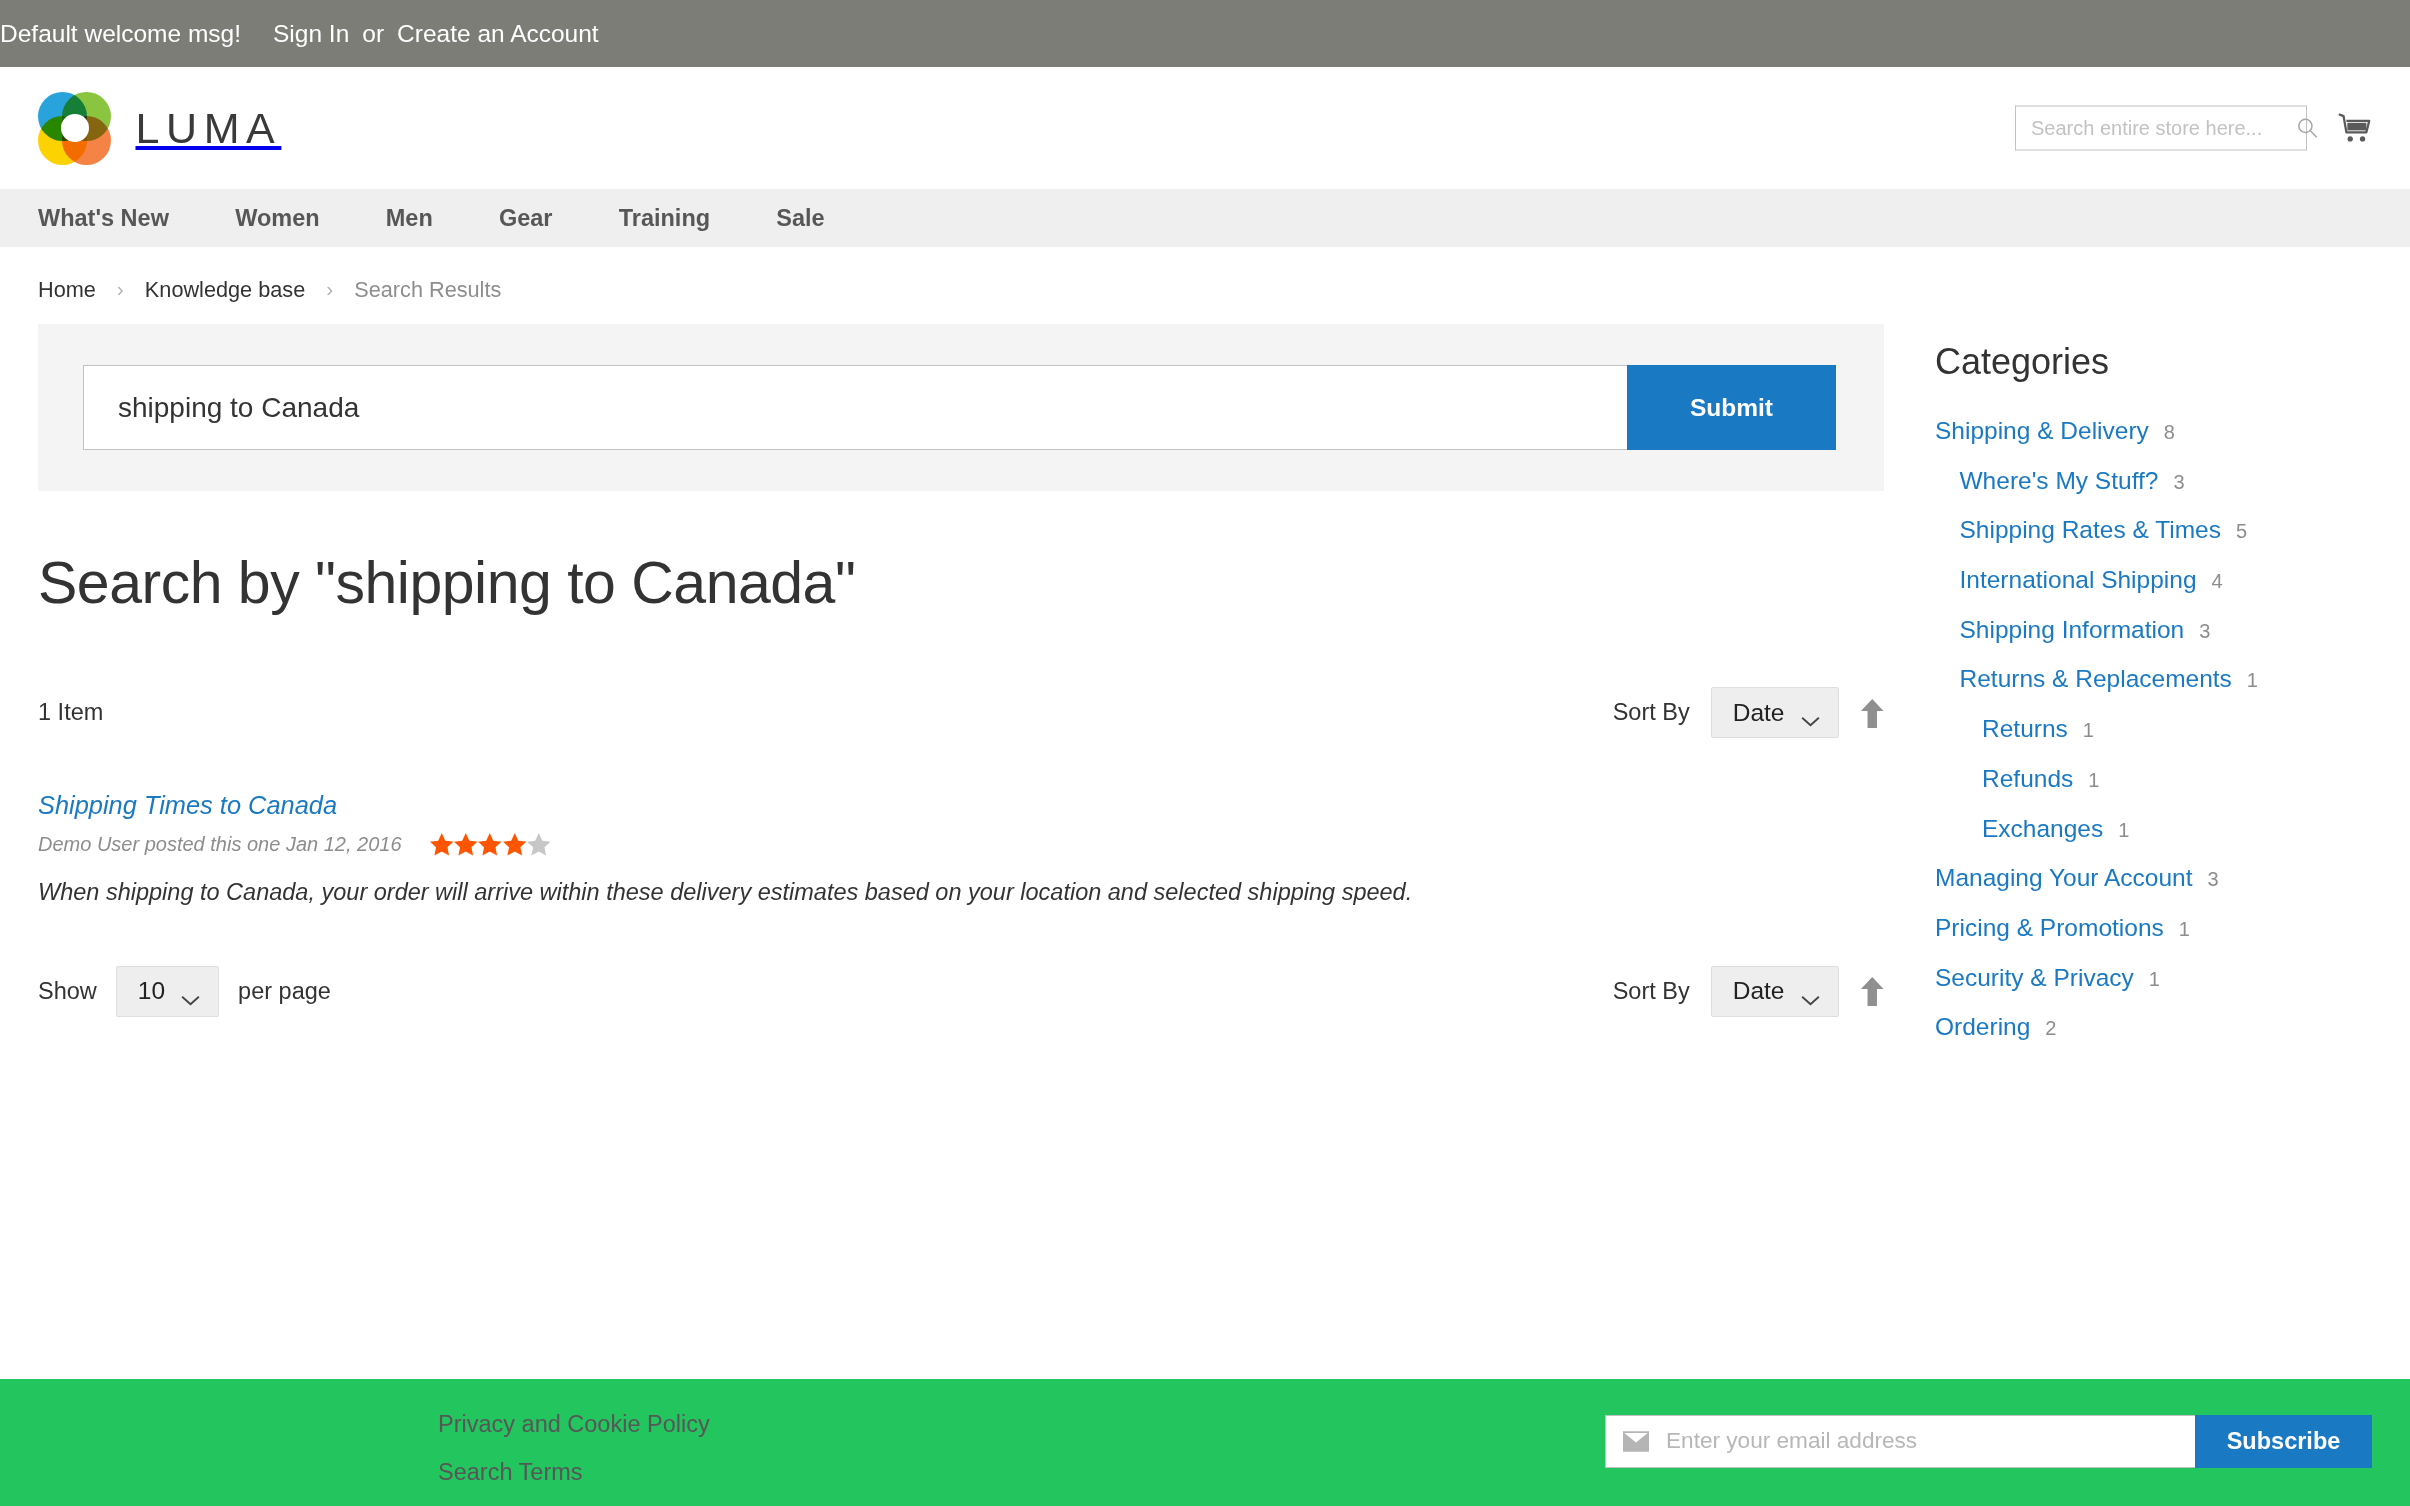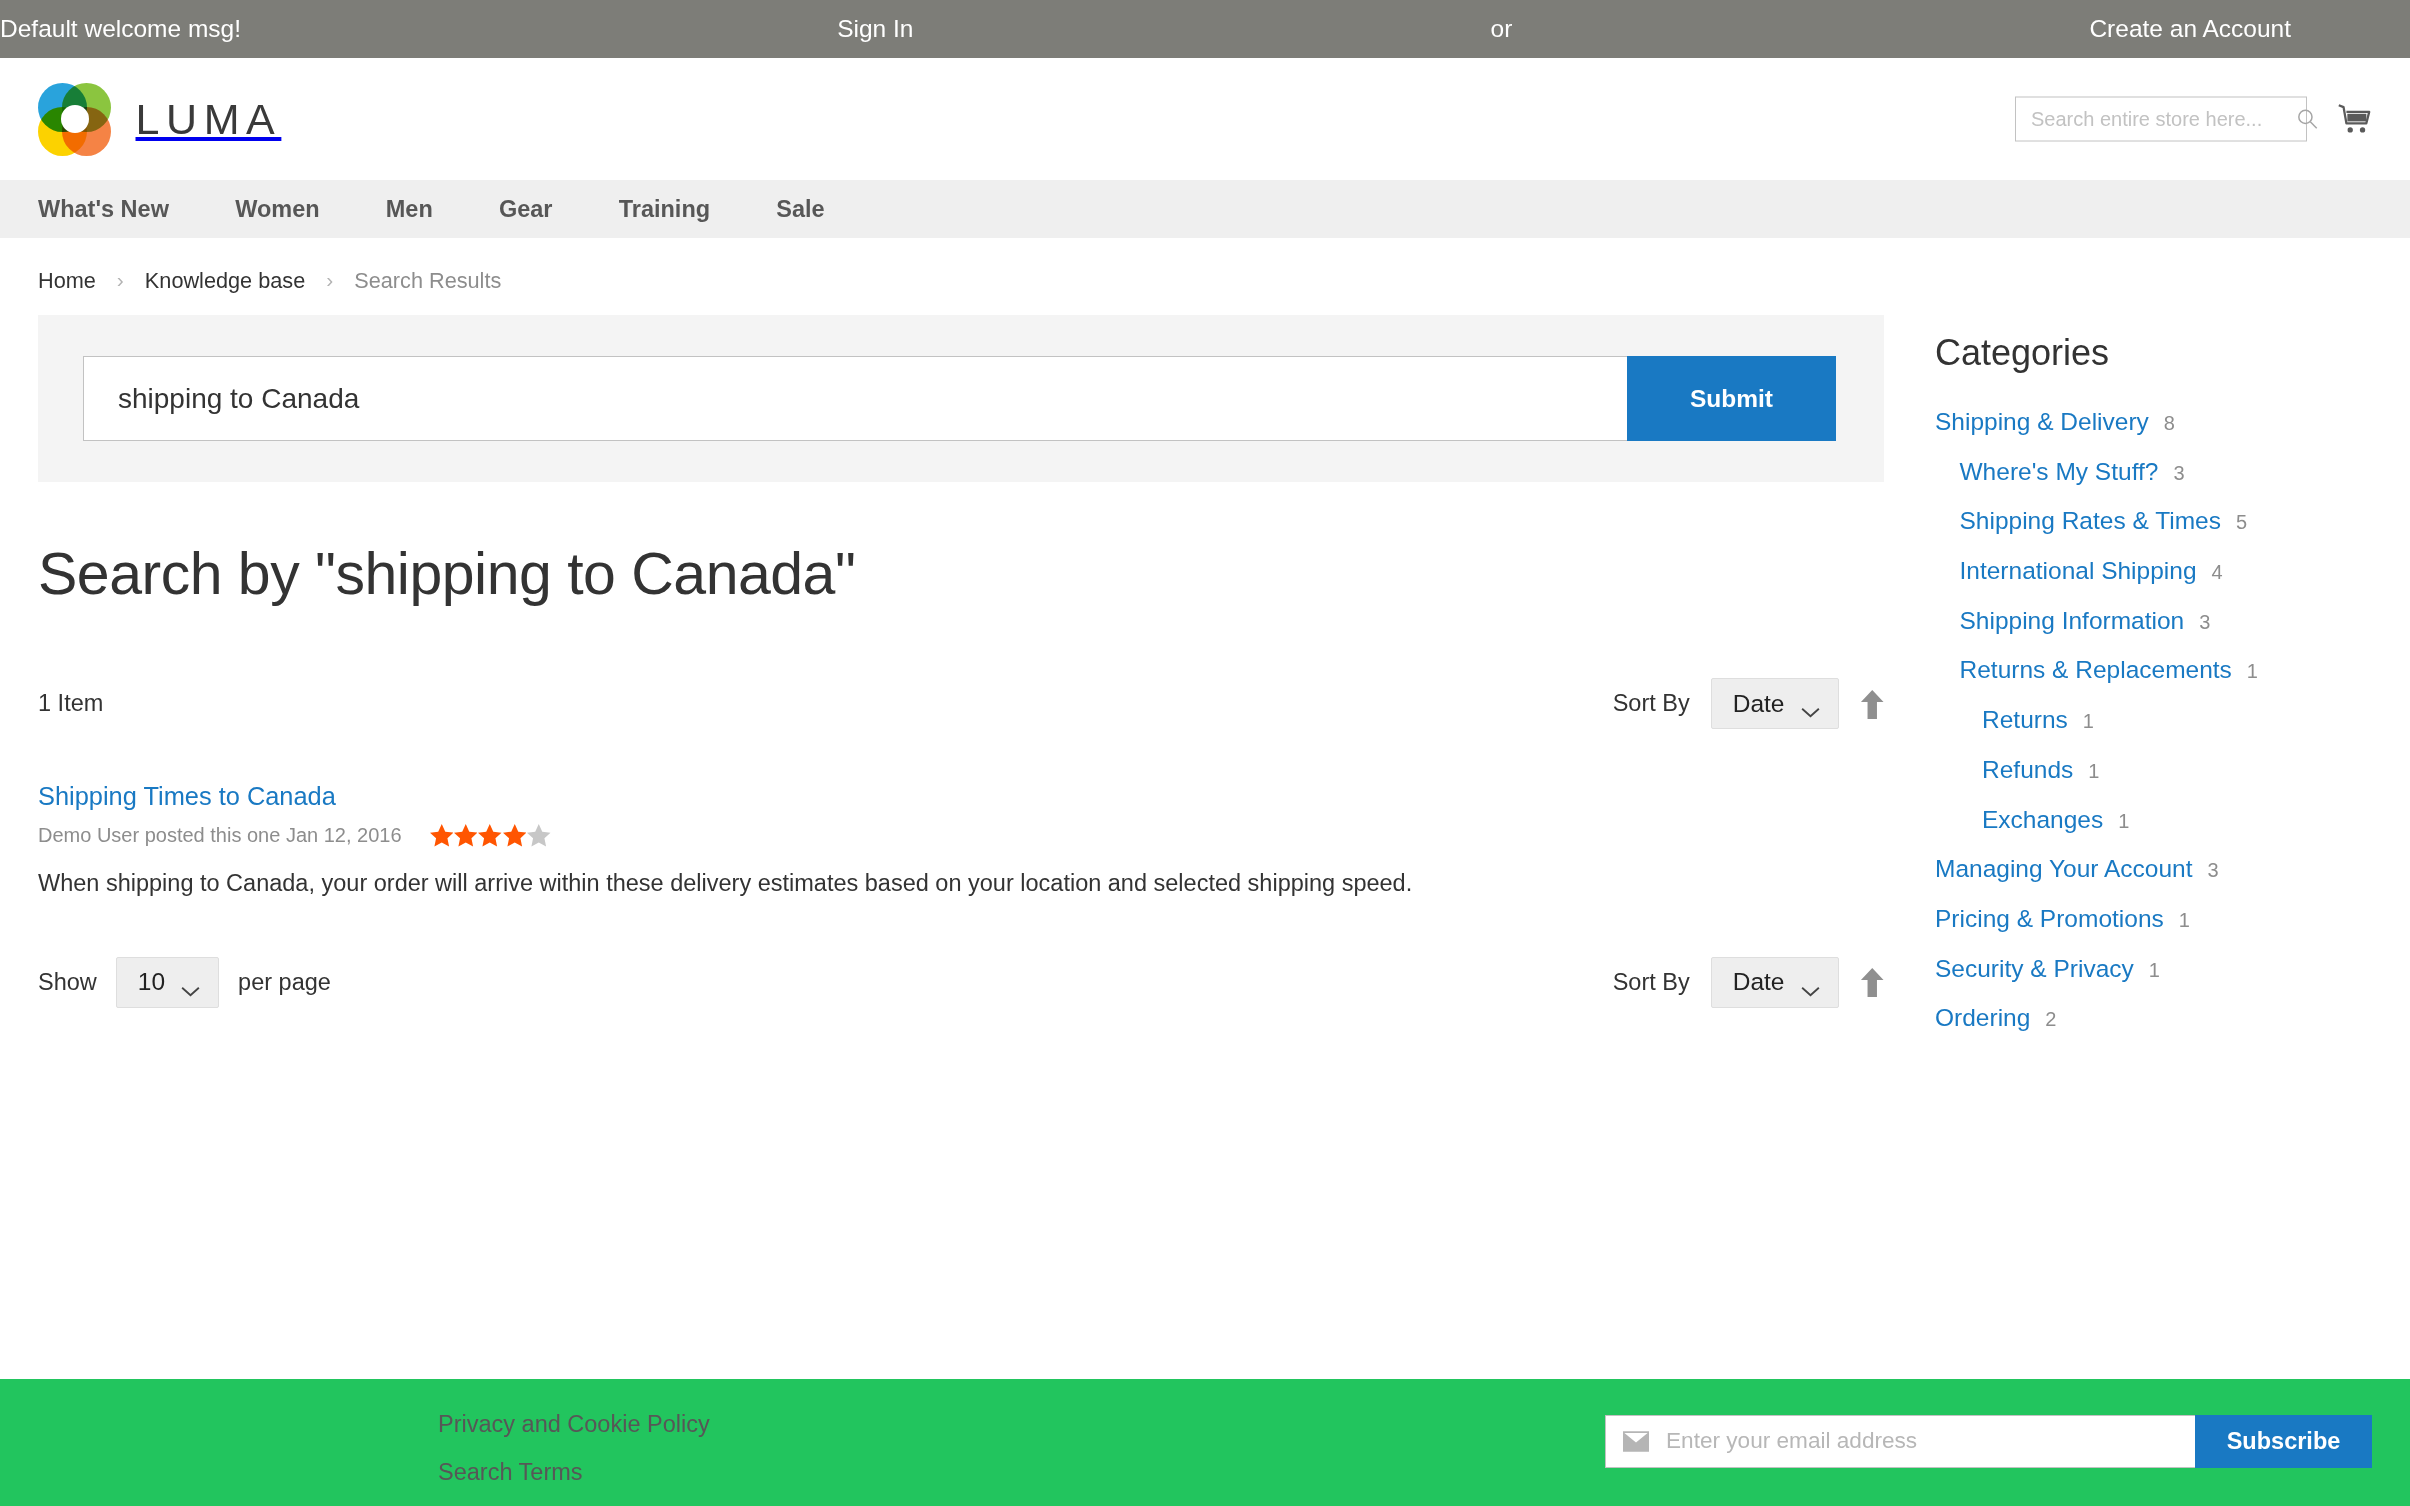--- a/index.html
+++ b/index.html
@@ -6,26 +6,26 @@
   html, body {
     width: 2411px; height: 1507px;
     background: #ffffff;
     font-family: "Liberation Sans", sans-serif;
     color: #333333;
     overflow: hidden;
   }
 
   
   .top-panel {
-    height: 58px;
+    height: 67px;
     background: #7d7d78;
     display: flex;
     align-items: center;
-    justify-content: space-between;
-    padding-right: 120px;
+    justify-content: flex-start;
+    padding-right: 48px;
     gap: 0;
   }
   .top-panel a, .top-panel span {
     color: #ffffff;
     font-size: 24.5px;
     text-decoration: none;
     white-space: nowrap;
   }
   .top-panel .welcome { margin-right: 32px; }
   .top-panel .or { margin: 0 13px; }
@@ -136,21 +136,21 @@
   .sorter-label { font-size: 23.5px; color: #333333; }
   .select-box {
     background: #eeeeee; border: 0.9px solid #dedede; border-radius: 2px;
     height: 51px; display: flex; align-items: center; gap: 15px;
     padding: 0 17px 0 21px; font-size: 24.5px; color: #222222; cursor: pointer;
   }
   .chev { width: 21px; height: 13px; flex: none; }
   .sort-arrow { width: 24.5px; height: 32px; }
 
   
-  .result { margin-top: 53px; }
+  .result { margin-top: 53px; font-style: italic; }
   .result-title {
     font-size: 25.4px; color: #1979c3; text-decoration: none; display: inline-block;
   }
   .result-meta {
     display: flex; align-items: center; gap: 28px; margin-top: 13px;
   }
   .result-meta .byline { font-size: 20px; color: #8d8d8d; }
   .stars { display: flex; gap: 0.9px; }
   .star { width: 23.5px; height: 22.6px; }
   .result-desc { font-size: 23.5px; color: #333333; margin-top: 22.6px; }

